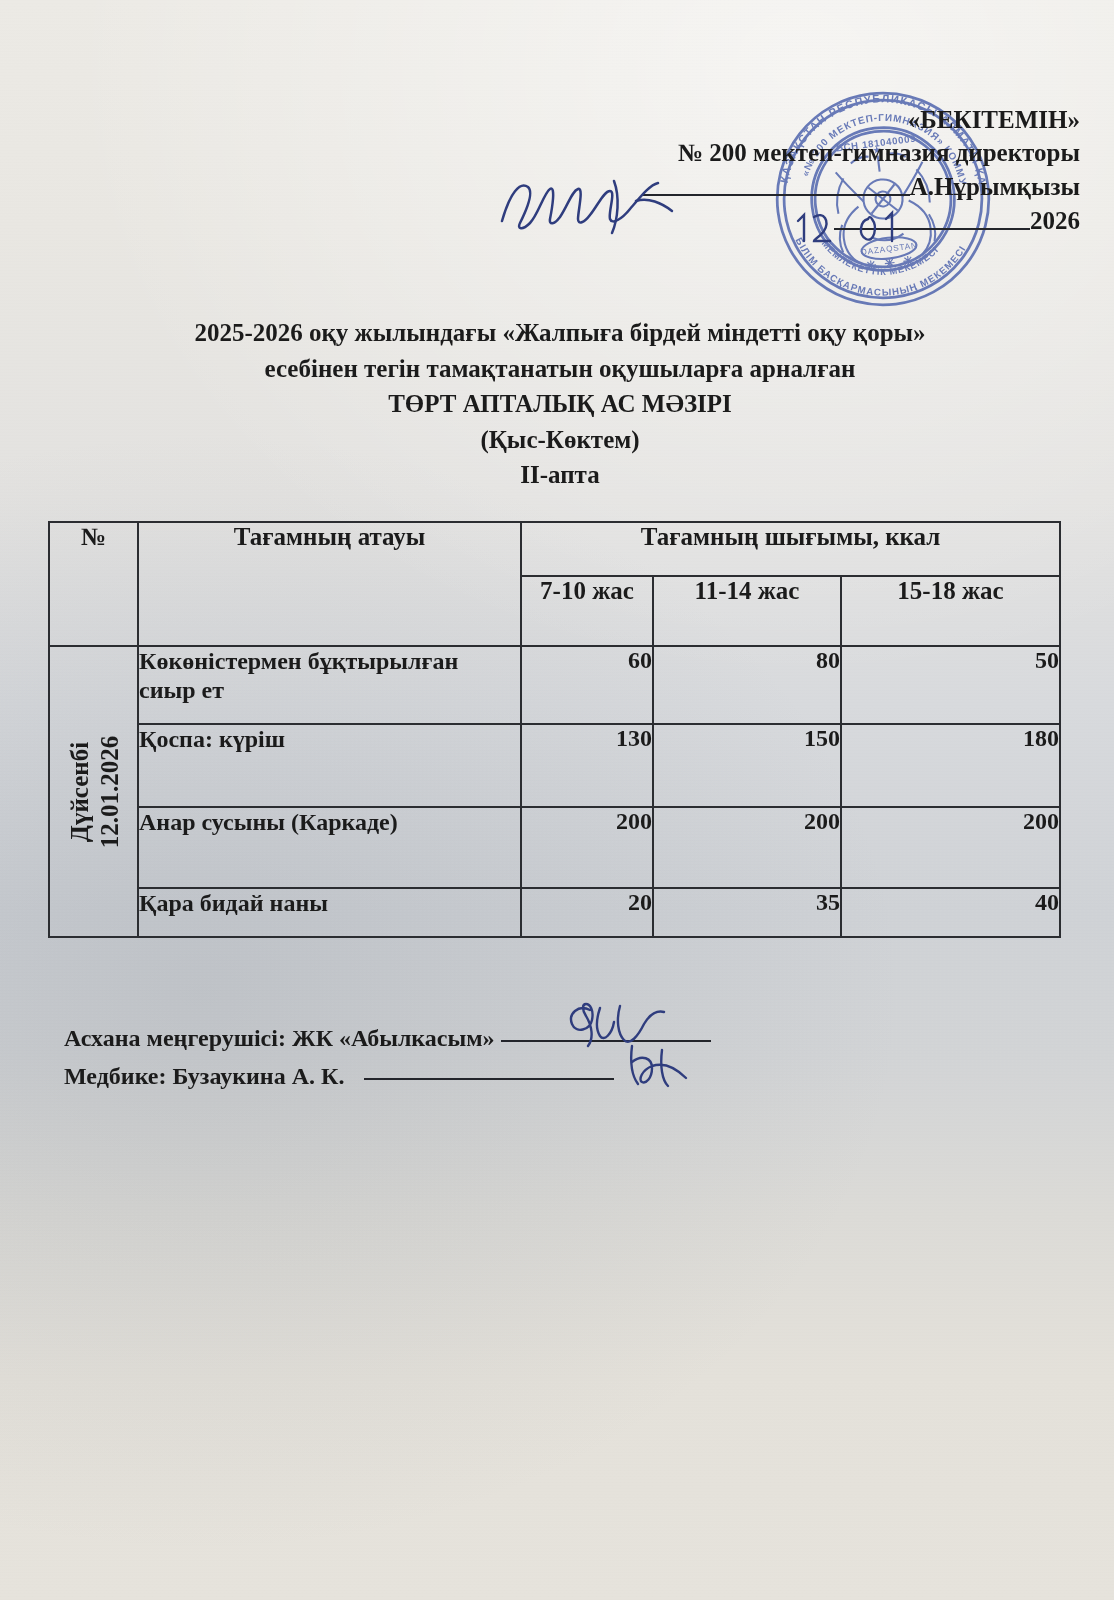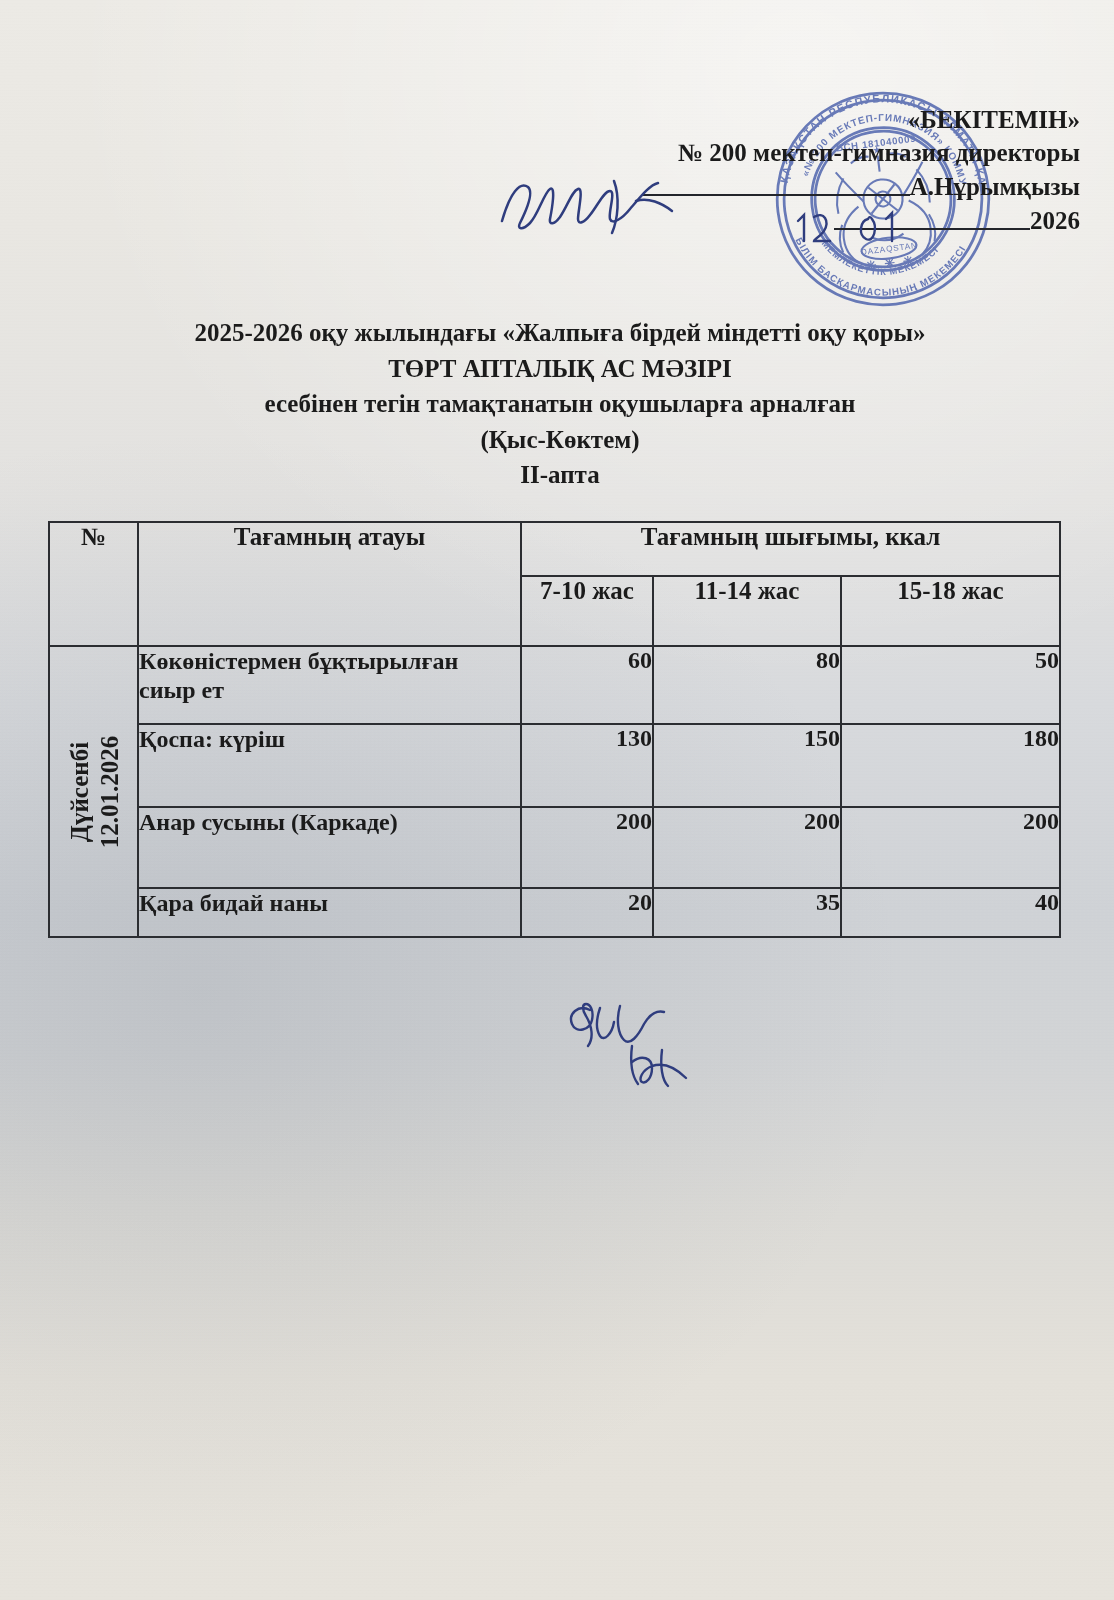--- a/index.html
+++ b/index.html
@@ -261,22 +261,22 @@
         <path d="M 8,16 L 14,10 L 14,36"></path>
         <path d="M 24,12 C 34,6 40,16 34,26 C 28,34 24,34 24,36 L 40,36"></path>
         <path d="M 78,14 C 70,16 68,30 76,34 C 84,38 88,22 82,14 C 80,11 79,12 78,14 Z"></path>
         <path d="M 96,14 L 102,8 L 102,36"></path>
       </g>
     </svg>
   </div>
 
   <div id="title">
     <span class="l">2025-2026 оқу жылындағы  «Жалпыға бірдей міндетті оқу қоры»</span>
+    <span class="l">есебінен тегін тамақтанатын оқушыларға арналған</span>
     <span class="l">ТӨРТ АПТАЛЫҚ АС МӘЗІРІ</span>
-    <span class="l">есебінен тегін тамақтанатын оқушыларға арналған</span>
     <span class="l">(Қыс-Көктем)</span>
     <span class="l">II-апта</span>
   </div>
 
   <table id="tbl">
     <colgroup>
       <col class="h-no">
         <col class="h-name">
         <col class="h-a">
         <col class="h-b">
@@ -322,20 +322,28 @@
       <tr class="r4">
         <td class="dish">Қара бидай наны</td>
         <td class="kcal">20</td>
         <td class="kcal">35</td>
         <td class="kcal">40</td>
       </tr>
     </tbody>
   </table>
 
   <div id="footer">
+    <div class="frow">
+      <span class="lbl">Асхана меңгерушісі: ЖК «Абылкасым»</span>
+      <span class="rule" id="foot-rule-1"></span>
+    </div>
+    <div class="frow">
+      <span class="lbl">Медбике: Бузаукина А. К.</span>
+      <span class="rule" id="foot-rule-2"></span>
+    </div>
   </div>
 
   <div class="hand" id="hand-cook">
     <svg viewBox="0 0 120 56" xmlns="http://www.w3.org/2000/svg">
       <g fill="none" stroke="#2f3d7e" stroke-width="2.4" stroke-linecap="round">
         <path d="M 30,16 C 18,10 8,20 12,30 C 16,40 30,36 32,26 C 34,16 30,10 26,10 C 22,10 22,16 26,22 C 32,32 34,44 28,52"></path>
         <path d="M 40,14 C 36,26 36,36 40,42 C 44,48 52,40 54,28"></path>
         <path d="M 60,12 C 56,26 58,40 64,46 C 70,52 78,42 84,30 C 90,20 96,16 104,18"></path>
       </g>
     </svg>

